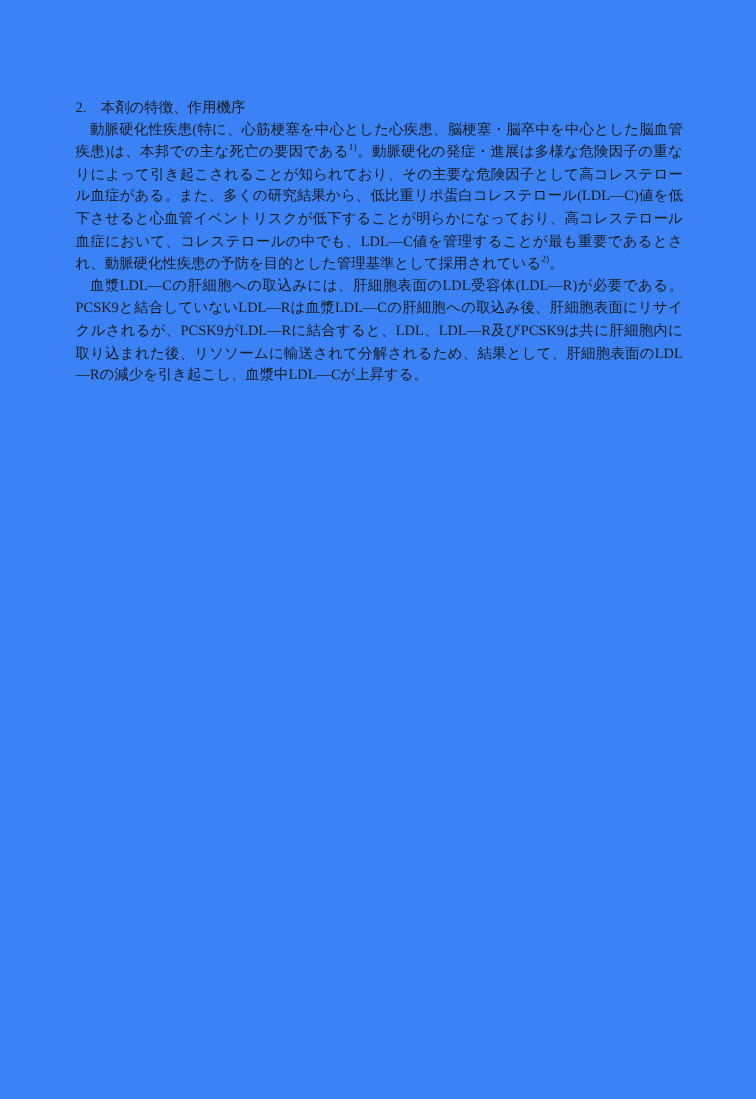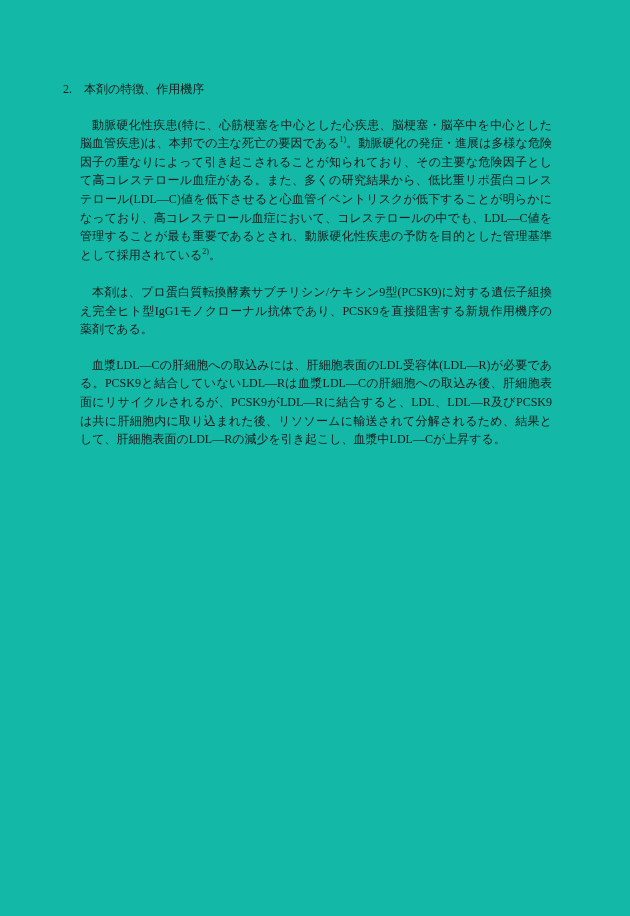--- a/index.html
+++ b/index.html
@@ -5,21 +5,21 @@
   html, body {
     margin: 0;
     padding: 0;
     background: #e8e8e8;
   }
   .page {
     position: relative;
     width: 630px;
     height: 916px;
     margin: 0 auto;
-    background: #14b8a6;
+    background: #3b82f6;
     overflow: hidden;
   }
   .textblock {
     position: absolute;
     left: 63px;
     top: 80px;
     width: 506px;
     font-family: "Liberation Serif", "DejaVu Serif", serif;
     font-size: 12px;
     line-height: 18.6px;
@@ -28,36 +28,35 @@
     text-justify: inter-character;
   }
   .heading {
     margin: 0;
     font-weight: normal;
     font-size: 12px;
     line-height: 18.6px;
     text-align: left;
   }
   .para {
-    margin: 17px;
+    margin: 0;
     text-indent: 1em;
   }
   .para.gap {
     margin-top: 18.6px;
   }
   sup.ref {
     font-size: 8px;
     line-height: 0;
     vertical-align: super;
   }
 </style>
 </head>
 <body>
 
 <div class="page">
   <div class="textblock">
     <p class="heading">2.　本剤の特徴、作用機序</p>
 
   <p class="para"><span>動脈硬化性疾患(特に、心筋梗塞を中心とした心疾患、脳梗塞・脳卒中を中心とした脳血管疾患)は、本邦での主な死亡の要因である</span><sup class="ref">1)</sup><span>。動脈硬化の発症・進展は多様な危険因子の重なりによって引き起こされることが知られており、その主要な危険因子として高コレステロール血症がある。また、多くの研究結果から、低比重リポ蛋白コレステロール(LDL—C)値を低下させると心血管イベントリスクが低下することが明らかになっており、高コレステロール血症において、コレステロールの中でも、LDL—C値を管理することが最も重要であるとされ、動脈硬化性疾患の予防を目的とした管理基準として採用されている</span><sup class="ref">2)</sup><span>。</span></p>
-      <p class="para gap"><span>本剤は、プロ蛋白質転換酵素サブチリシン/ケキシン9型(PCSK9)に対する遺伝子組換え完全ヒト型IgG1モノクローナル抗体であり、PCSK9を直接阻害する新規作用機序の薬剤である。</span></p>
       <p class="para"><span>血漿LDL—Cの肝細胞への取込みには、肝細胞表面のLDL受容体(LDL—R)が必要である。PCSK9と結合していないLDL—Rは血漿LDL—Cの肝細胞への取込み後、肝細胞表面にリサイクルされるが、PCSK9がLDL—Rに結合すると、LDL、LDL—R及びPCSK9は共に肝細胞内に取り込まれた後、リソソームに輸送されて分解されるため、結果として、肝細胞表面のLDL—Rの減少を引き起こし、血漿中LDL—Cが上昇する。</span></p>
     </div>
 </div>
 
 </body></html>

